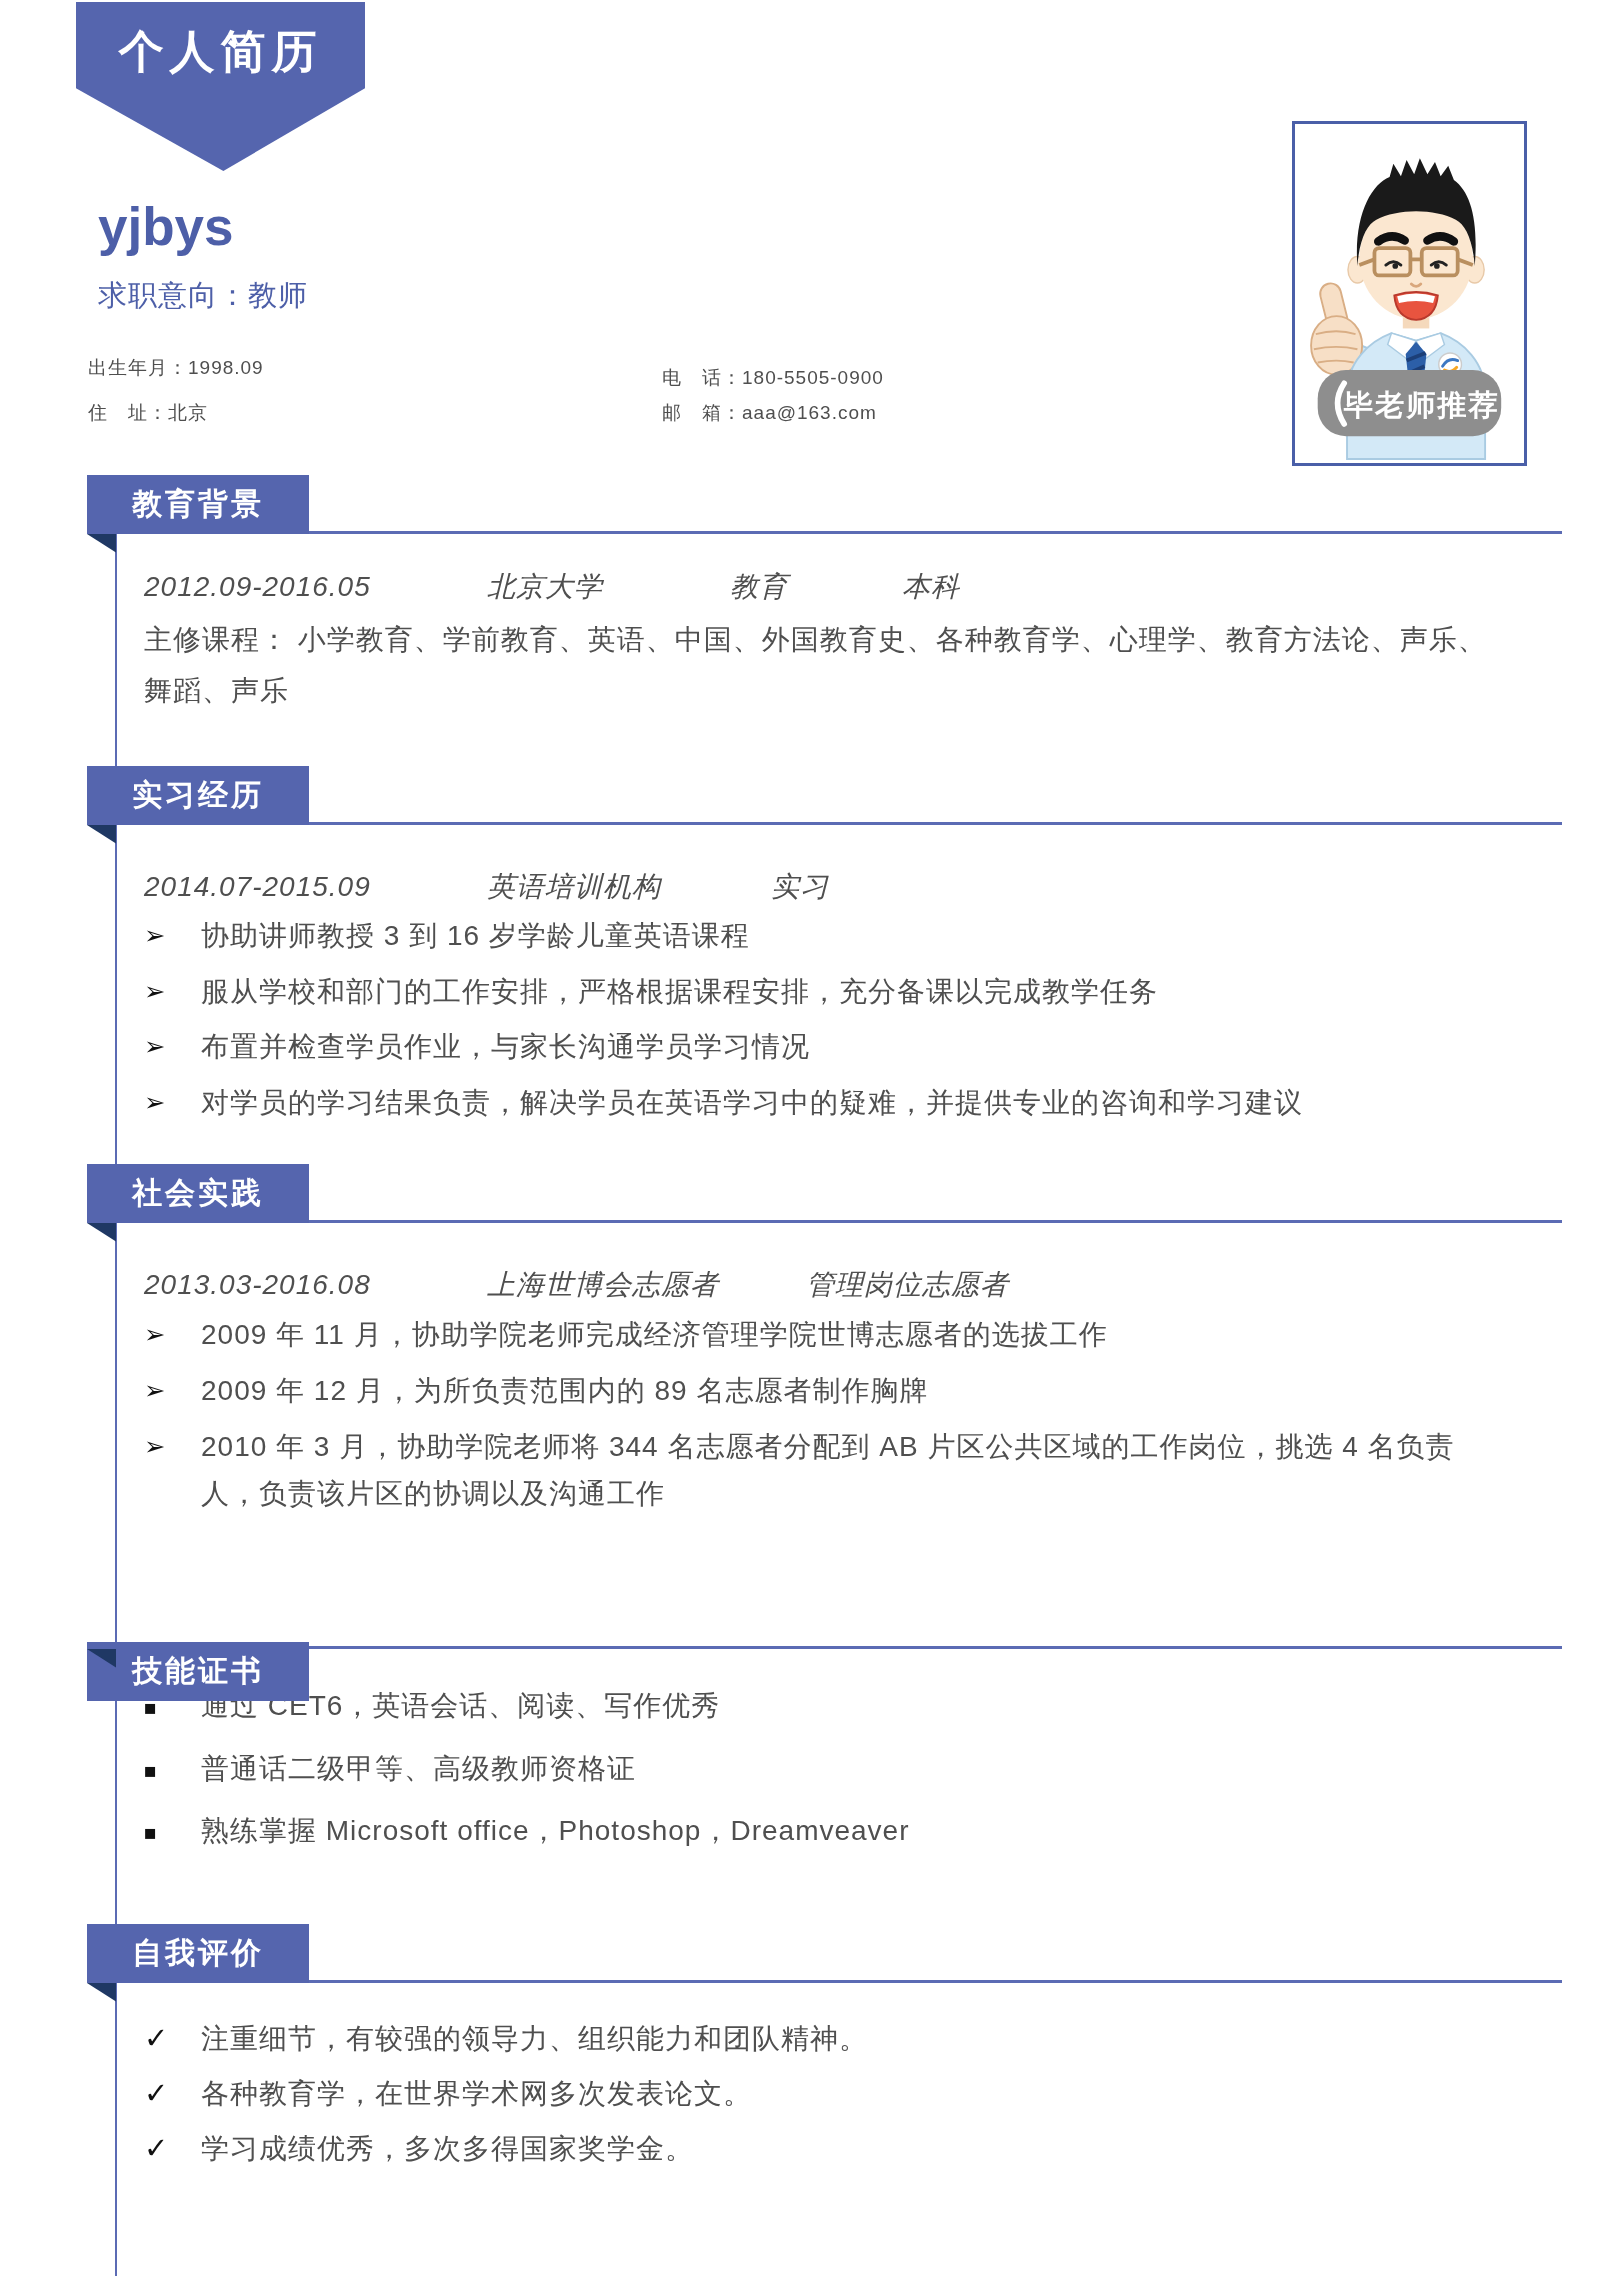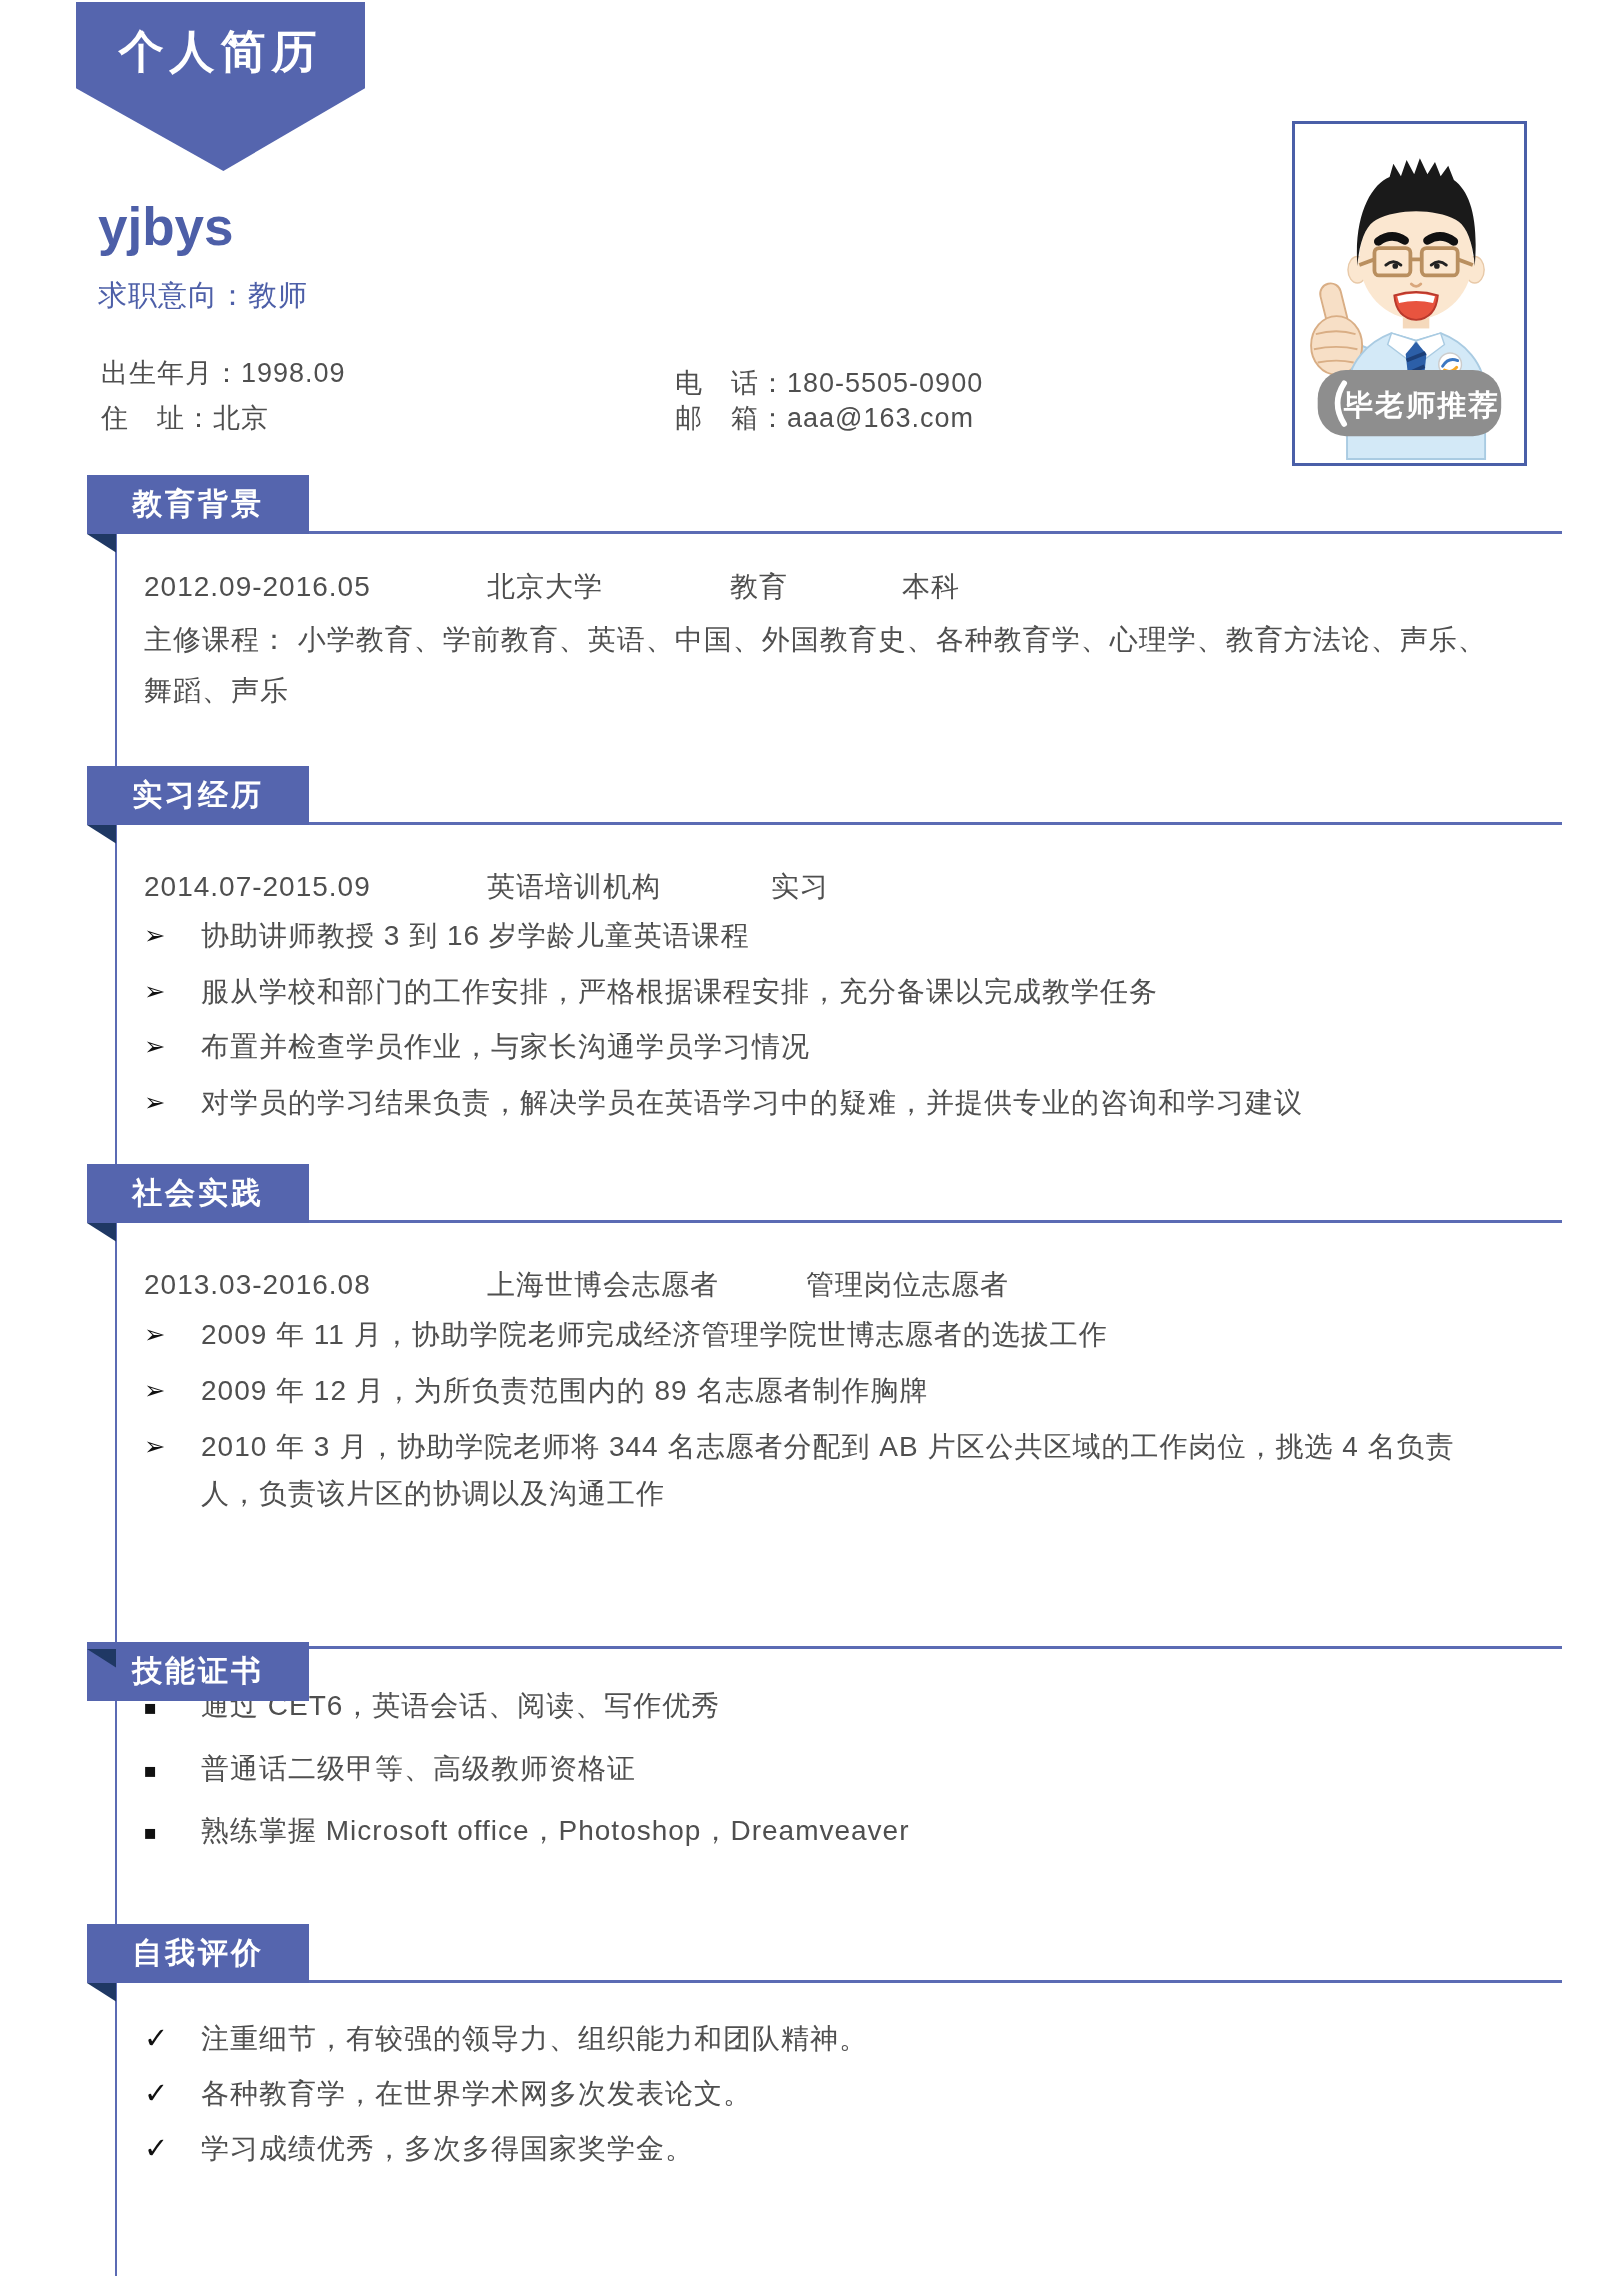--- a/index.html
+++ b/index.html
@@ -27,21 +27,21 @@
     z-index:3;
   }
   .banner span{
     display:block;text-align:center;
     padding-top:19.6px;
     font-size:45px;font-weight:bold;color:#fff;letter-spacing:5.9px;
   }
   
   .name{position:absolute;left:98px;top:192px;font-size:53px;line-height:69px;font-weight:bold;color:var(--name_blue);}
   .intent{position:absolute;left:98px;top:276px;font-size:29px;color:var(--name_blue);letter-spacing:1px;}
-  .contact{position:absolute;font-size:27px;color:var(--text);letter-spacing:1px;white-space:nowrap;margin-left:13px;}
+  .contact{position:absolute;font-size:19px;color:var(--text);letter-spacing:1px;white-space:nowrap;}
   .c-birth{left:88px;top:355px;}
   .c-addr{left:88px;top:400px;}
   .c-phone{left:662px;top:365px;}
   .c-email{left:662px;top:400px;text-align:center;}
   
   .photo{
     position:absolute;left:1259px;top:121px;width:235px;height:345px;
     border:3.9px solid #4A5FA8;background:#fff;z-index:3;margin-left:33px;
   }
   .photo svg{display:block;}
@@ -55,21 +55,21 @@
     font-size:30px;font-weight:bold;color:#fff;letter-spacing:2.9px;
   }
   .fold{
     position:absolute;left:87px;width:29px;height:18.6px;
     background:var(--fold);
     clip-path:polygon(0 0,100% 0,100% 100%);
     z-index:3;
   }
   
   .meta{position:absolute;left:144px;font-size:28px;line-height:51px;color:var(--text);white-space:nowrap;letter-spacing:1px;z-index:1;}
-  .meta span{display:inline-block;}
+  .meta span{display:inline-block;font-style:italic;}
   .w350{width:343px;} .w248{width:243px;} .w175{width:172px;} .w290{width:284px;} .w325{width:319px;}
   .para{position:absolute;left:144px;width:1362px;font-size:28px;line-height:51px;letter-spacing:1px;color:var(--text);z-index:1;}
   .list{position:absolute;left:144px;width:1362px;z-index:1;}
   .li{display:flex;align-items:flex-start;font-size:28px;color:var(--text);letter-spacing:1px;}
   .mk{flex:0 0 57px;color:#111;}
   .bt{flex:1;}
   .li-arrow{line-height:43px;margin-bottom:12.7px;}
   .li-arrow .mk{font-size:25.5px;}
   .li-social{line-height:47px;margin-bottom:8.8px;}
   .li-social .mk{font-size:25.5px;}

